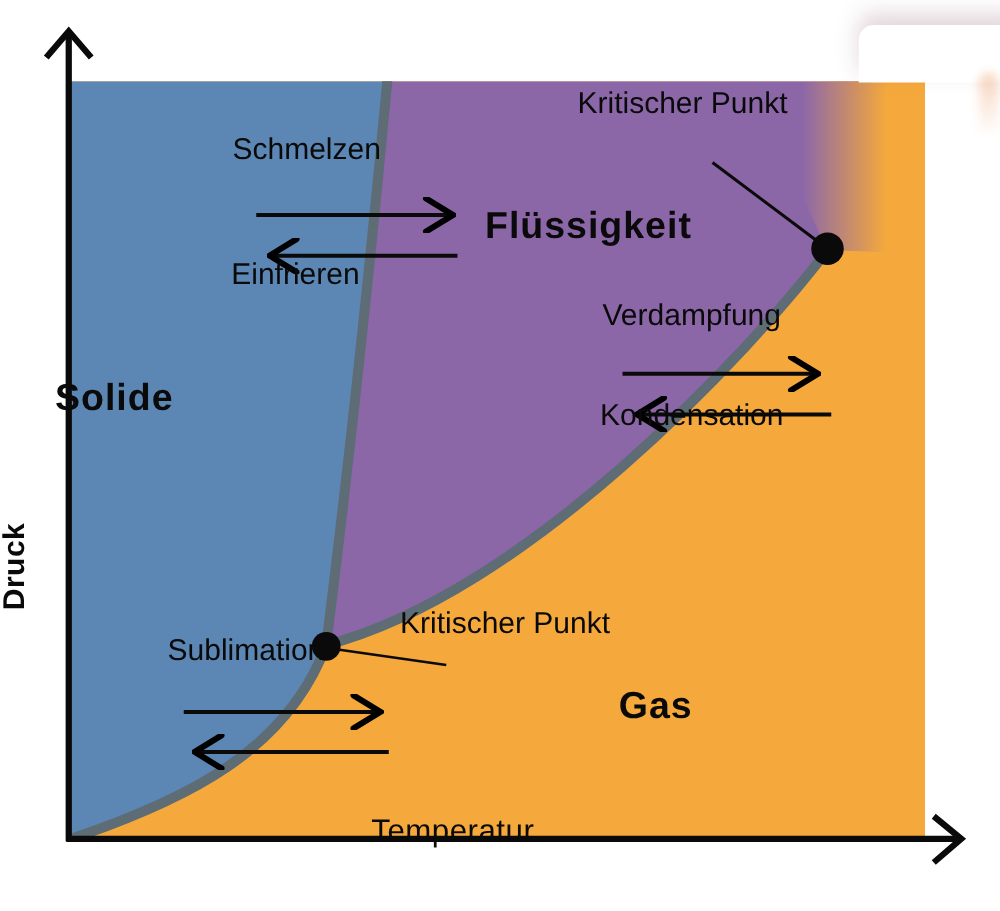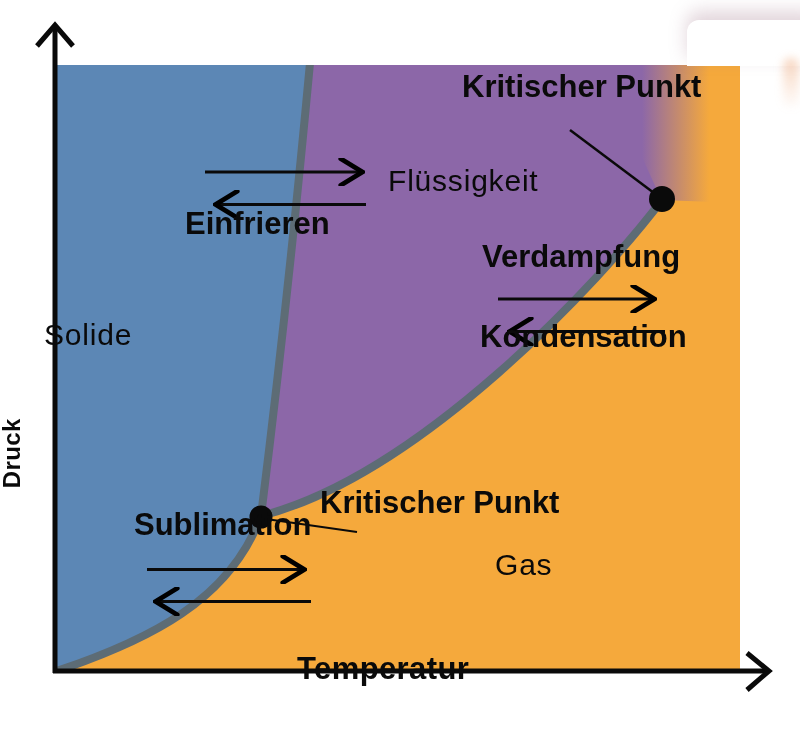--- a/index.html
+++ b/index.html
@@ -12,23 +12,23 @@
     font-family: "Liberation Sans", "DejaVu Sans", sans-serif;
     color: #0a0a0a;
   }
   .stage svg { position: absolute; left: 0; top: 0; }
   .label {
     position: absolute;
     white-space: nowrap;
     color: #0a0a0a;
     line-height: 1.1;
   }
-  .process-label { font-size: 31px; font-weight: 700; }
-  .region-label  { font-size: 30px; font-weight: 400; letter-spacing: 0.8px; }
-  .axis-label-x  { font-size: 31px; font-weight: 700; letter-spacing: 0.4px; }
+  .process-label { font-size: 24px; font-weight: 400; }
+  .region-label  { font-size: 30px; font-weight: 700; letter-spacing: 0.8px; }
+  .axis-label-x  { font-size: 25px; font-weight: 400; letter-spacing: 0.4px; }
   .axis-label-y  {
     font-size: 24px; font-weight: 700; letter-spacing: 0.4px;
     width: 80px; text-align: center;
     transform: rotate(-90deg);
   }
   .corner-card {
     position: absolute;
     left: 687px; top: 20px;
     width: 130px; height: 46px;
     background: #ffffff;
@@ -86,26 +86,27 @@
     <line x1="366" y1="204.5" x2="218" y2="204.5" stroke-width="3.2" marker-end="url(#ah)" stroke="#0A0A0A"></line>
     <line x1="498" y1="299" x2="652" y2="299" stroke-width="3.2" marker-end="url(#ah)" stroke="#0A0A0A"></line>
     <line x1="665" y1="331.5" x2="512" y2="331.5" stroke-width="3.2" marker-end="url(#ah)" stroke="#0A0A0A"></line>
     <line x1="147" y1="569.5" x2="302" y2="569.5" stroke-width="3.2" marker-end="url(#ah)" stroke="#0A0A0A"></line>
     <line x1="311" y1="601.5" x2="158" y2="601.5" stroke-width="3.2" marker-end="url(#ah)" stroke="#0A0A0A"></line>
 
     <circle cx="662" cy="199" r="13" fill="#0A0A0A"></circle>
     <circle cx="261" cy="517" r="11.5" fill="#0A0A0A"></circle>
   </svg>
 
+  <div class="label process-label" style="left:186px; top:107px;">Schmelzen</div>
   <div class="label process-label" style="left:185px; top:207px;">Einfrieren</div>
   <div class="label region-label" style="left:388px; top:164px;">Flüssigkeit</div>
   <div class="label process-label" style="left:462px; top:70px;">Kritischer Punkt</div>
   <div class="label process-label" style="left:468px; top:240px;margin-left:14px;">Verdampfung</div>
   <div class="label process-label" style="left:480px; top:320px;">Kondensation</div>
-  <div class="label region-label" style="left:44px; top:318px;">Solide</div>
+  <div class="label region-label" style="left:44px; top:302px;">Solide</div>
   <div class="label process-label" style="left:134px; top:508px;">Sublimation</div>
   <div class="label process-label" style="left:320px; top:486px;">Kritischer Punkt</div>
   <div class="label region-label" style="left:495px; top:548px;">Gas</div>
   <div class="label axis-label-x" style="left:297px; top:652px;">Temperatur</div>
   <div class="label axis-label-y" style="left:-28px; top:440px;">Druck</div>
 
   <div class="corner-card"></div>
   <div class="corner-glow"></div>
 </div>
 

